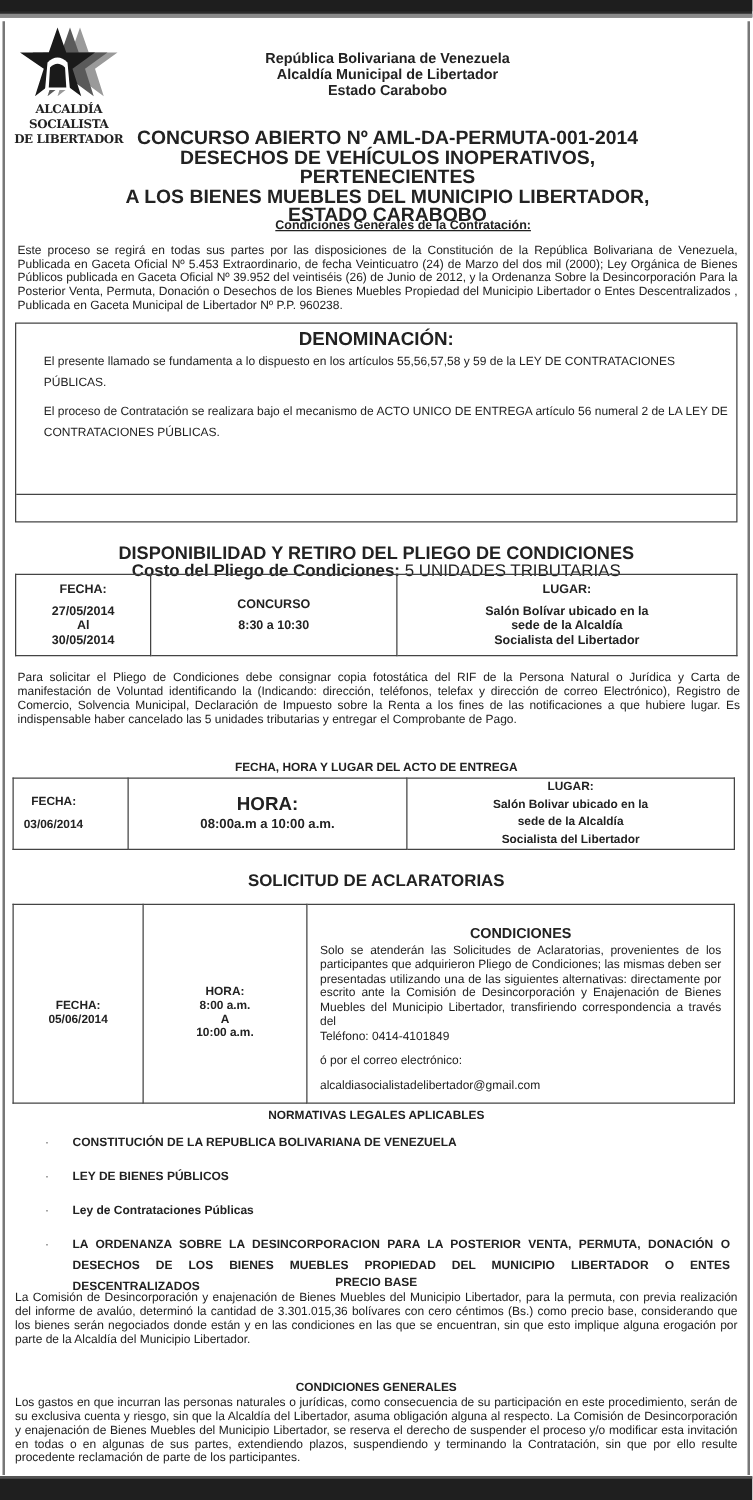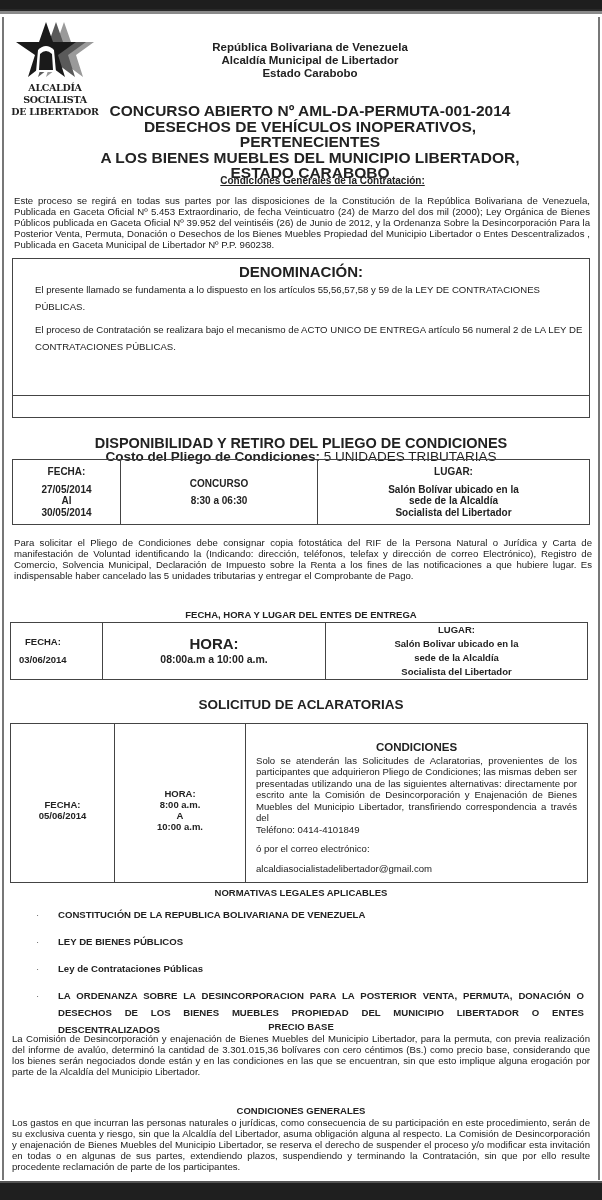--- a/index.html
+++ b/index.html
@@ -123,35 +123,35 @@
   <tbody>
       <tr>
     <td style="width:108px;">
       <div style="margin-bottom:6px;">FECHA:</div>
       <div>27/05/2014</div>
       <div>Al</div>
       <div>30/05/2014</div>
     </td>
     <td style="width:197px;">
       <div style="margin-bottom:6px;">CONCURSO</div>
-      <div>8:30 a 06:30</div>
+      <div>8:30 a 10:30</div>
     </td>
     <td>
       <div style="margin-bottom:6px;">LUGAR:</div>
       <div>Salón Bolívar ubicado en la</div>
       <div>sede de la Alcaldía</div>
       <div>Socialista del Libertador</div>
     </td>
   </tr>
 </tbody>
   </table>
 
 <div class="para p2">Para solicitar el Pliego de Condiciones debe consignar copia fotostática del RIF de la Persona Natural o Jurídica y Carta de manifestación de Voluntad identificando la (Indicando: dirección, teléfonos, telefax y dirección de correo Electrónico), Registro de Comercio, Solvencia Municipal, Declaración de Impuesto sobre la Renta a los fines de las notificaciones a que hubiere lugar. Es indispensable haber cancelado las 5 unidades tributarias y entregar el Comprobante de Pago.</div>
 
-<div class="sec-title acto-title">FECHA, HORA Y LUGAR DEL ENTES DE ENTREGA</div>
+<div class="sec-title acto-title">FECHA, HORA Y LUGAR DEL ACTO DE ENTREGA</div>
 <table class="grid t2">
   <tbody>
       <tr>
     <td style="width:92px; text-align:left; padding-left:8px;">
       <div style="padding-left:6px; margin-bottom:4px;">FECHA:</div>
       <div>03/06/2014</div>
     </td>
     <td style="width:223px;">
       <div style="font-size:15px; line-height:16px;">HORA:</div>
       <div style="font-size:10.5px;">08:00a.m a 10:00 a.m.</div>

